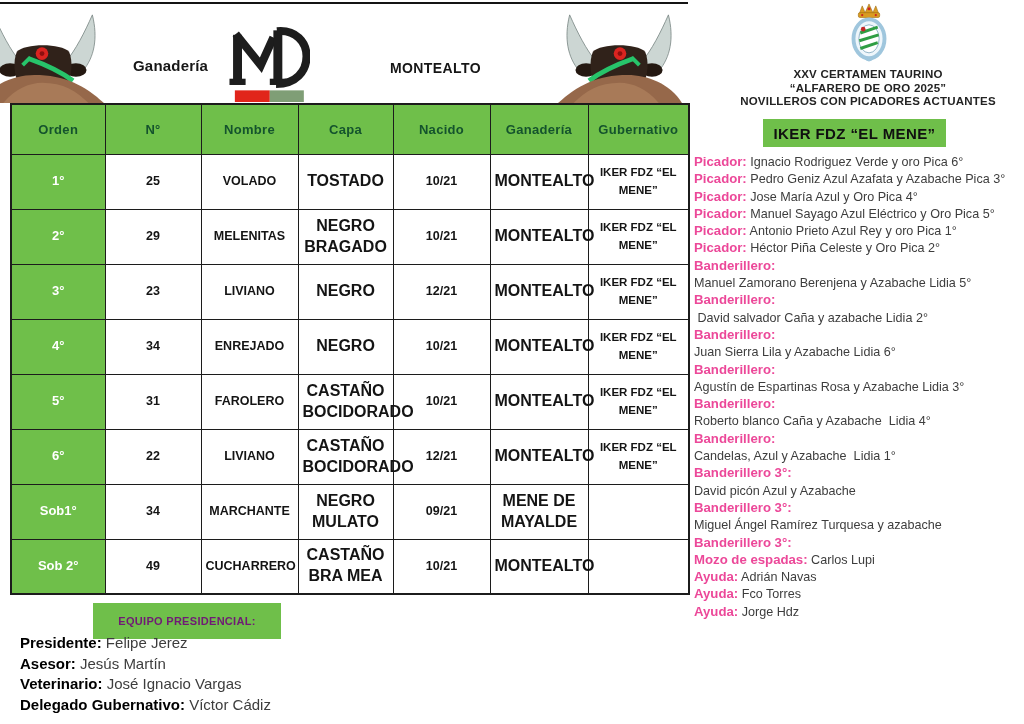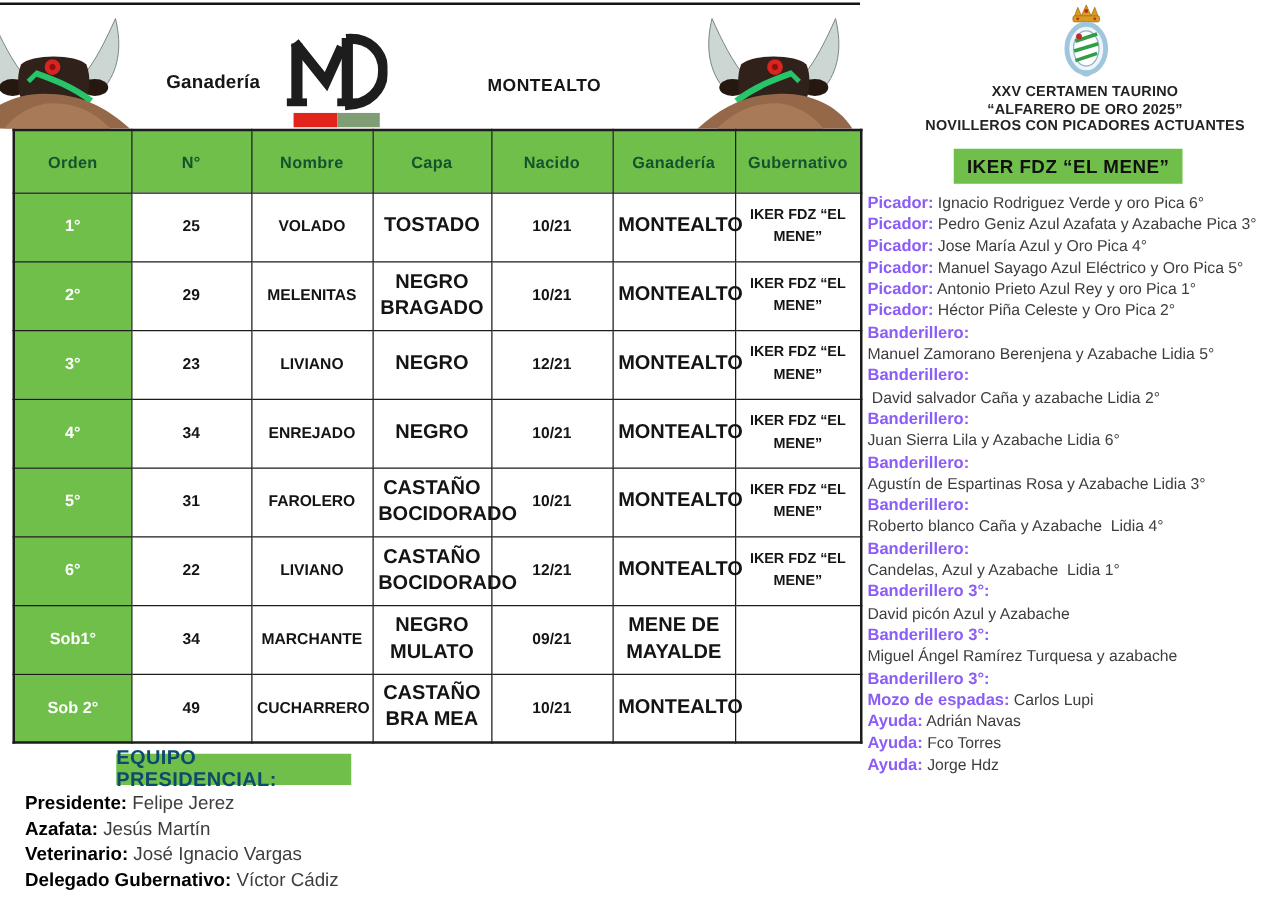--- a/index.html
+++ b/index.html
@@ -40,27 +40,27 @@
   
   .event-title{left:700px; top:68px; width:336px; text-align:center;
     font-weight:bold; font-size:11.5px; line-height:13.5px; color:#232323; letter-spacing:.2px;}
   .banner{
     left:763px; top:119px; width:183px; height:28px; background:var(--green);
     display:flex; align-items:center; justify-content:center;
     font-weight:bold; font-size:15px; color:#101010; letter-spacing:.4px;
   }
   .cuadrilla{left:694px; top:153px; width:330px; font-size:12.6px; color:var(--text-gray);}
   .cuadrilla .line{white-space:pre; line-height:17.3px; height:17.3px;}
-  .cuadrilla .line b{color:#8b5cf6; font-size:13.2px;}
+  .cuadrilla .line b{color:#ec4899; font-size:13.2px;}
 
   
   .equipo-banner{
-    left:93px; top:603px; width:188px; height:25px; background:var(--green);
+    left:93px; top:603px; width:188px; height:36px; background:var(--green);
     display:flex; align-items:center; justify-content:center;
-    font-weight:bold; font-size:16px; color:#0c4a6e; letter-spacing:.3px;
+    font-weight:bold; font-size:11px; color:#701a75; letter-spacing:.3px;
   }
   .equipo{left:20px; top:633px; font-size:15px; color:var(--text-gray);}
   .equipo .line{white-space:pre; line-height:20.6px;}
   .equipo .line b{color:#000000;}
 </style>
 </head>
 <body>
 
 <div class="abs top-rule"></div>
 
@@ -292,18 +292,18 @@
 
     <div class="line"><b>Ayuda:</b><span> Jorge Hdz</span></div>
   </div>
 
 <div class="abs equipo-banner">EQUIPO PRESIDENCIAL:</div>
 
 <div class="abs equipo">
 
     <div class="line"><b>Presidente:</b><span> Felipe Jerez</span></div>
 
-    <div class="line"><b>Azafata:</b><span> Jesús Martín</span></div>
+    <div class="line"><b>Asesor:</b><span> Jesús Martín</span></div>
 
     <div class="line"><b>Veterinario:</b><span> José Ignacio Vargas</span></div>
 
     <div class="line"><b>Delegado Gubernativo:</b><span> Víctor Cádiz</span></div>
   </div>
 
 </body></html>

